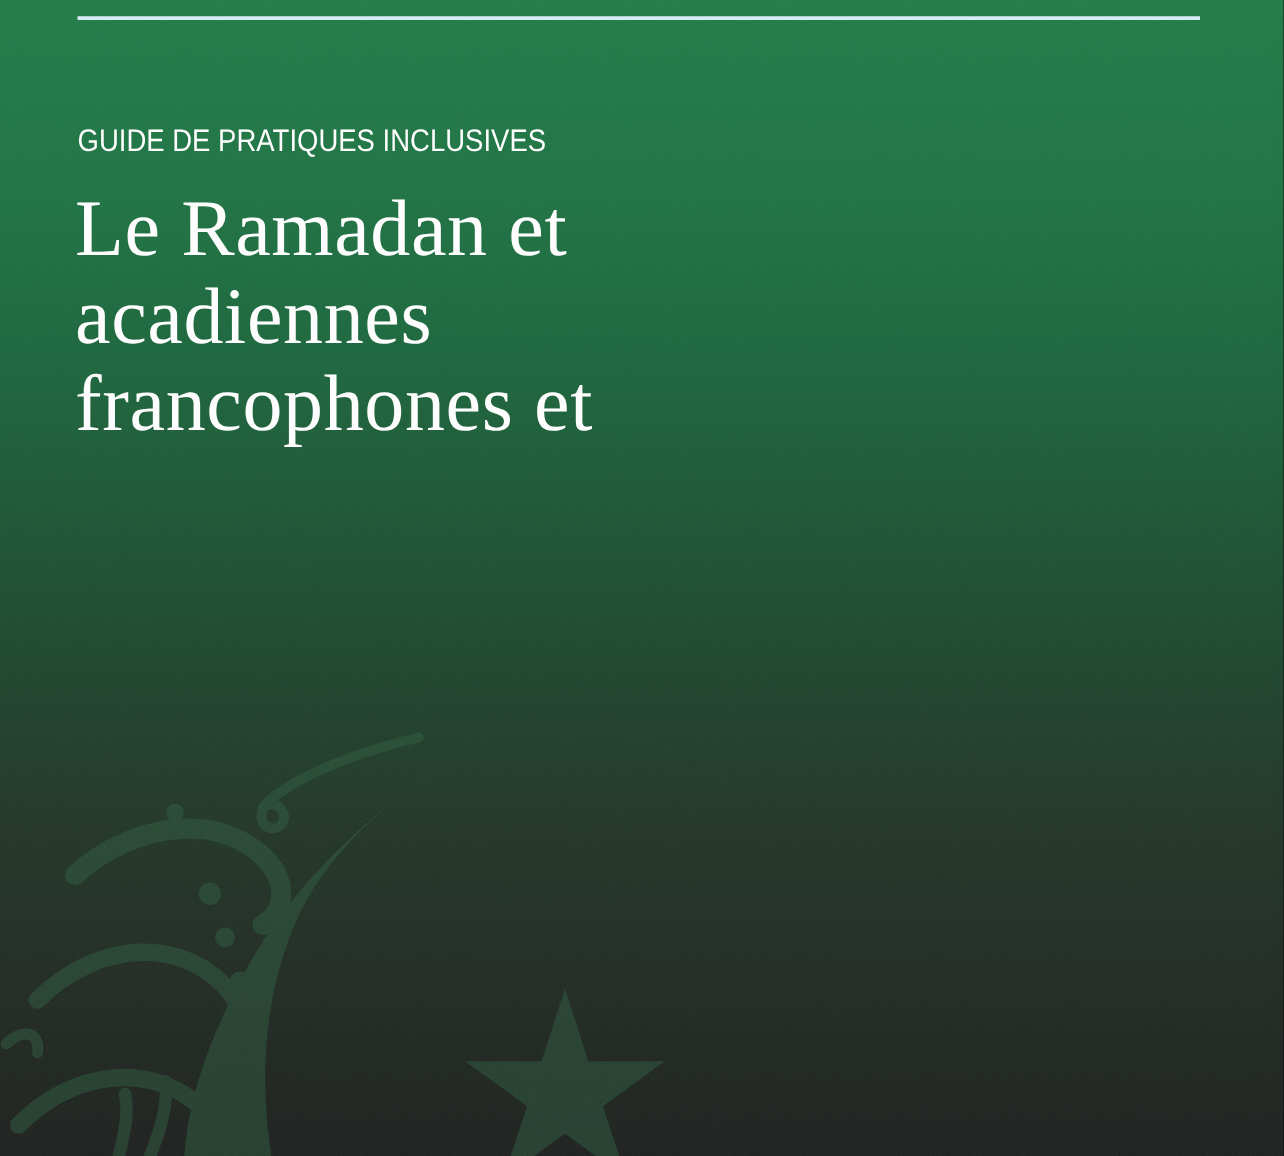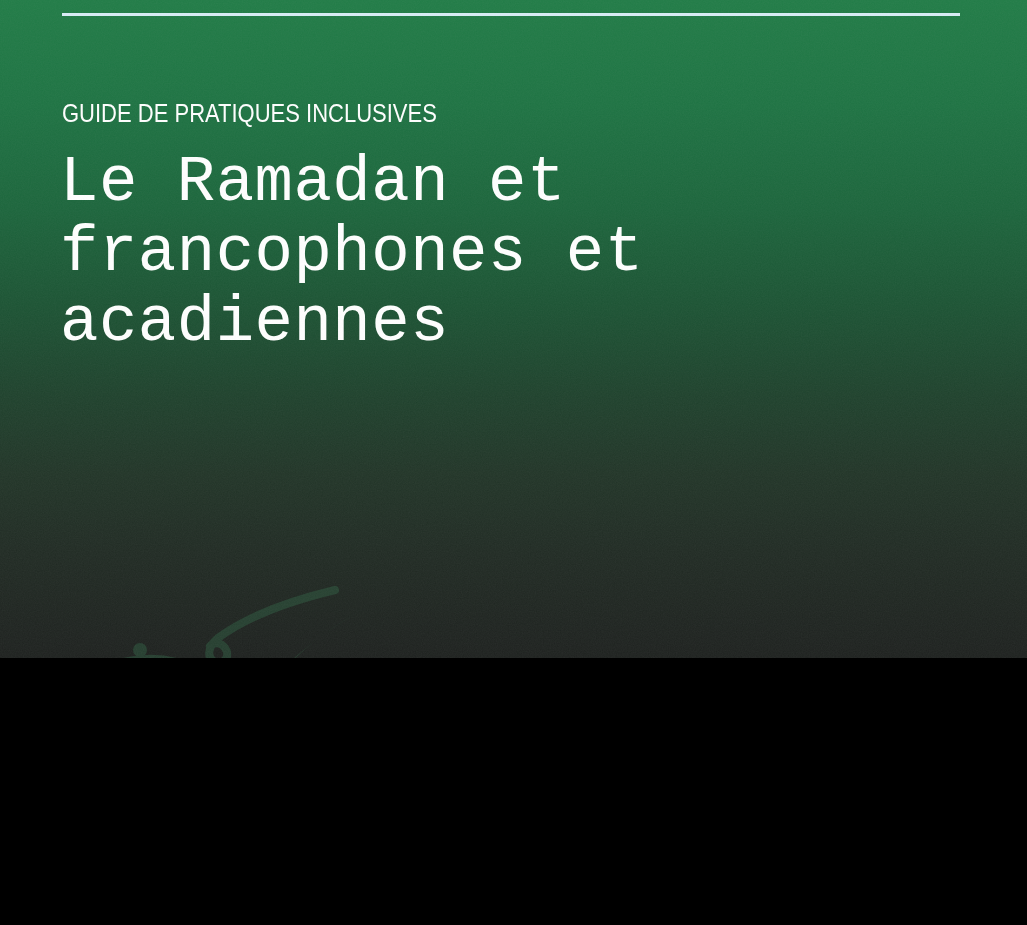--- a/index.html
+++ b/index.html
@@ -1,19 +1,19 @@
 <!DOCTYPE html>
 <html><head>
 <meta charset="utf-8">
 <style>
   html, body { margin: 0; padding: 0; background: #000; }
   .page {
     position: relative;
     width: 1027px;
-    height: 658px;
+    height: 925px;
     overflow: hidden;
     background: linear-gradient(180deg,
       #217c47 0%,
       #1e7343 16%,
       #1c653c 32%,
       #1c5434 46%,
       #1f422d 60%,
       #223528 72%,
       #212b24 84%,
       #1e211f 100%);
@@ -38,21 +38,21 @@
     white-space: nowrap;
     transform: scaleX(0.88);
     transform-origin: left center;
   }
   .title {
     position: absolute;
     left: 60px;
     top: 148px;
     margin: 0;
     color: #ffffff;
-    font-family: Liberation Mono, monospace;
+    font-family: Liberation Serif, serif;
     font-size: 64px;
     font-weight: 500;
     line-height: 70px;
     letter-spacing: 0.5px;
   }
   .ornament {
     position: absolute;
     left: 0;
     top: 580px;
     width: 560px;
@@ -71,22 +71,22 @@
 <body>
 
 <div class="page">
 
   <div class="top-rule"></div>
 
   <div class="kicker">GUIDE DE PRATIQUES INCLUSIVES</div>
 
   <h1 class="title">
     <div>Le Ramadan et</div>
+    <div>acadiennes</div>
     <div>francophones et</div>
-    <div>acadiennes</div>
   </h1>
 
   <svg class="ornament" viewBox="0 0 560 345">
     <g fill="#2e5c41" stroke="#2e5c41" opacity="0.5">
 
       <g>
         <path d="M 380 20
                  C 310 55, 240 120, 200 190
                  C 170 245, 150 295, 147 350
                  L 218 350

